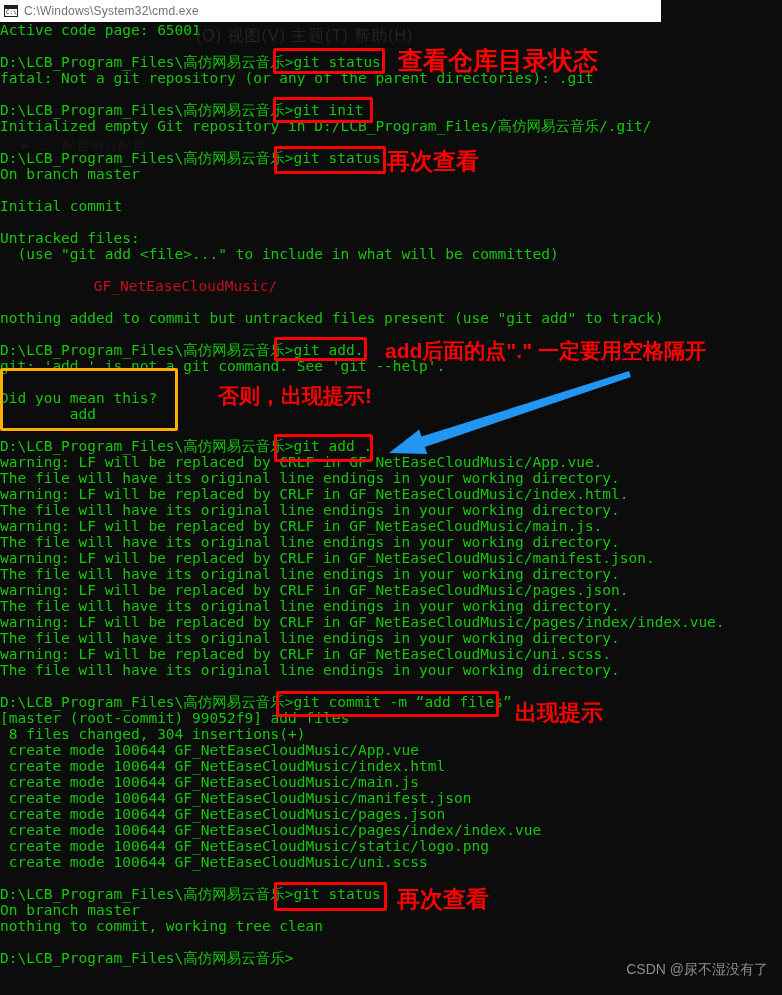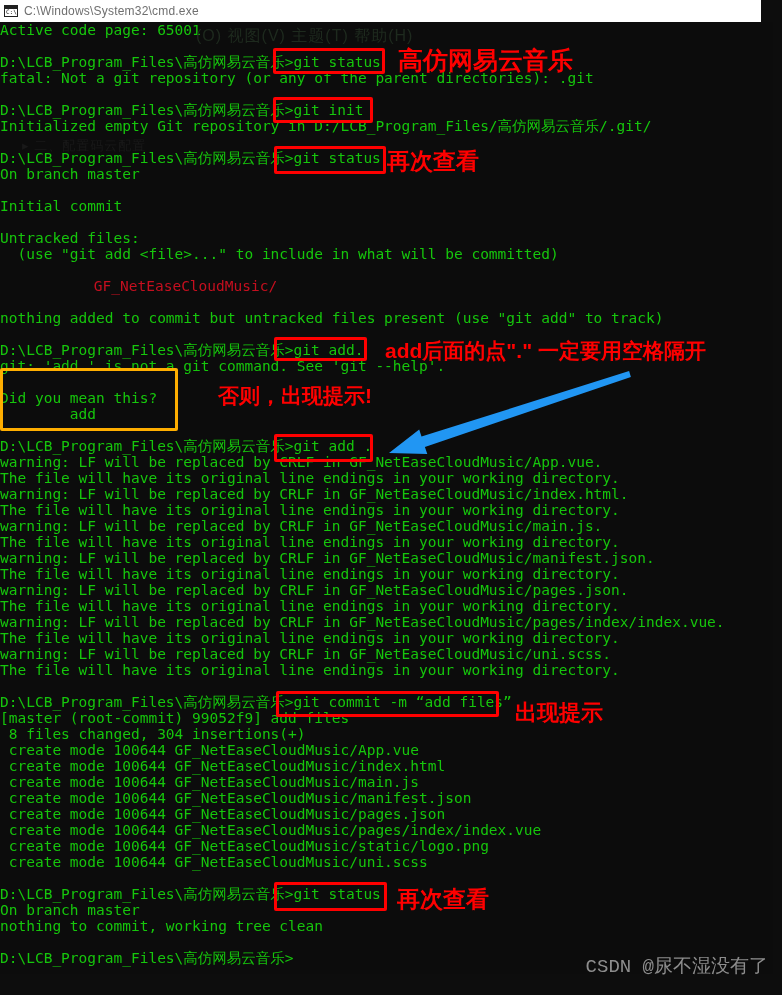--- a/index.html
+++ b/index.html
@@ -24,21 +24,21 @@
   }
   .ghost-text{
     position:absolute;
     color:#1c1c1c;
     font-family:"Liberation Sans",sans-serif;
     white-space:nowrap;
   }
 
   
   #titlebar{
-    position:absolute;left:0;top:0;width:761px;height:22px;
+    position:absolute;left:0;top:0;width:661px;height:22px;
     background:#ffffff;
     display:flex;align-items:center;
     z-index:5;
   }
   #app-icon{
     width:14px;height:12px;margin-left:4px;margin-right:6px;
     background:#ffffff;
     border:1px solid #202020;
     position:relative;
     box-sizing:border-box;
@@ -109,22 +109,22 @@
     z-index:6;
   }
   #arrow-svg{
     position:absolute;left:0;top:0;width:782px;height:995px;
     z-index:6;pointer-events:none;
   }
 
   
   #watermark{
     position:absolute;right:14px;bottom:16px;
-    font-family:Liberation Mono, monospace;
-    font-size:19px;color:#8d8d8d;
+    font-family:Liberation Sans, sans-serif;
+    font-size:14px;color:#8d8d8d;
     white-space:nowrap;z-index:7;
   }
 
   
   #gutter-right{
     position:absolute;left:773px;top:22px;width:9px;height:973px;
     background:#0d0d0d;z-index:2;
   }
   #gutter-bottom{
     position:absolute;left:0;top:974px;width:773px;height:21px;
@@ -162,21 +162,21 @@
     <div class="hl-box" style="left: 273px; top: 48px; width: 112px; height: 26px; border-color: rgb(255, 0, 0);"></div>
     <div class="hl-box" style="left: 273px; top: 97px; width: 100px; height: 26px; border-color: rgb(255, 0, 0);"></div>
     <div class="hl-box" style="left: 274px; top: 146px; width: 112px; height: 28px; border-color: rgb(255, 0, 0);"></div>
     <div class="hl-box" style="left: 274px; top: 337px; width: 93px; height: 24px; border-color: rgb(255, 0, 0);"></div>
     <div class="hl-box" style="left: 0px; top: 368px; width: 178px; height: 63px; border-color: rgb(255, 174, 0);"></div>
     <div class="hl-box" style="left: 274px; top: 434px; width: 99px; height: 28px; border-color: rgb(255, 0, 0);"></div>
     <div class="hl-box" style="left: 276px; top: 691px; width: 223px; height: 26px; border-color: rgb(255, 0, 0);"></div>
     <div class="hl-box" style="left: 274px; top: 882px; width: 113px; height: 29px; border-color: rgb(255, 0, 0);"></div>
   </div>
 <div id="annotation-labels">
-    <div class="anno" style="left: 398px; top: 44px; font-size: 25px;">高仿网易云音乐</div>
+    <div class="anno" style="left: 398px; top: 44px; font-size: 25px;">查看仓库目录状态</div>
     <div class="anno" style="left: 387px; top: 146px; font-size: 23px;">再次查看</div>
     <div class="anno" style="left: 385px; top: 337px; font-size: 21px;">add后面的点"." 一定要用空格隔开</div>
     <div class="anno" style="left: 186px; top: 382px; font-size: 21px; margin-left: 32px;">否则，出现提示!</div>
     <div class="anno" style="left: 515px; top: 698px; font-size: 22px;">出现提示</div>
     <div class="anno" style="left: 397px; top: 884px; font-size: 23px;">再次查看</div>
   </div>
 
 <svg id="arrow-svg" viewBox="0 0 782 995">
     <polygon points="389.0,453.0 419.2,429.4 421.5,436.6 629.1,371.1 630.9,376.9 424.9,447.0 427.3,454.1" fill="#2196f3"></polygon>
   </svg>

